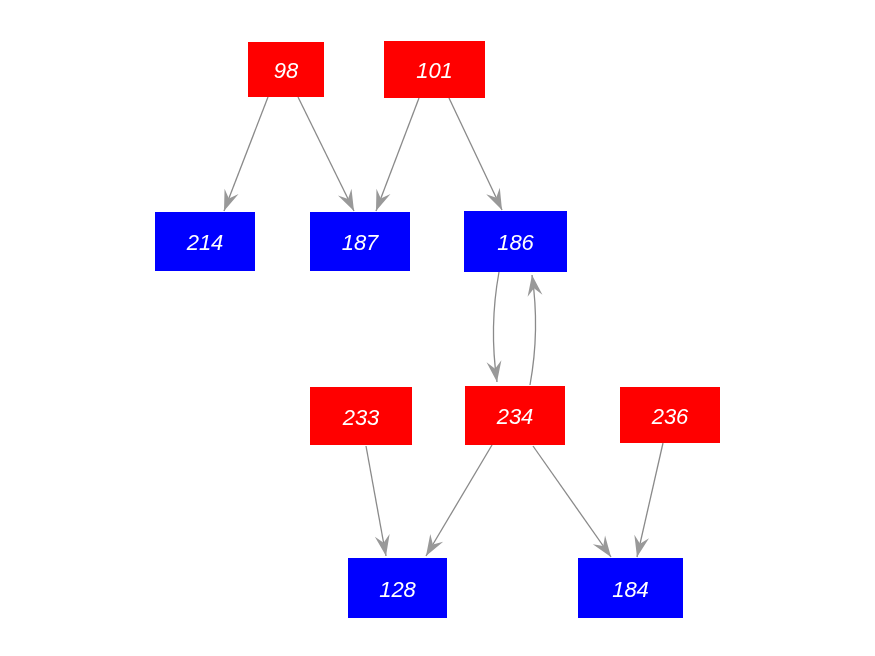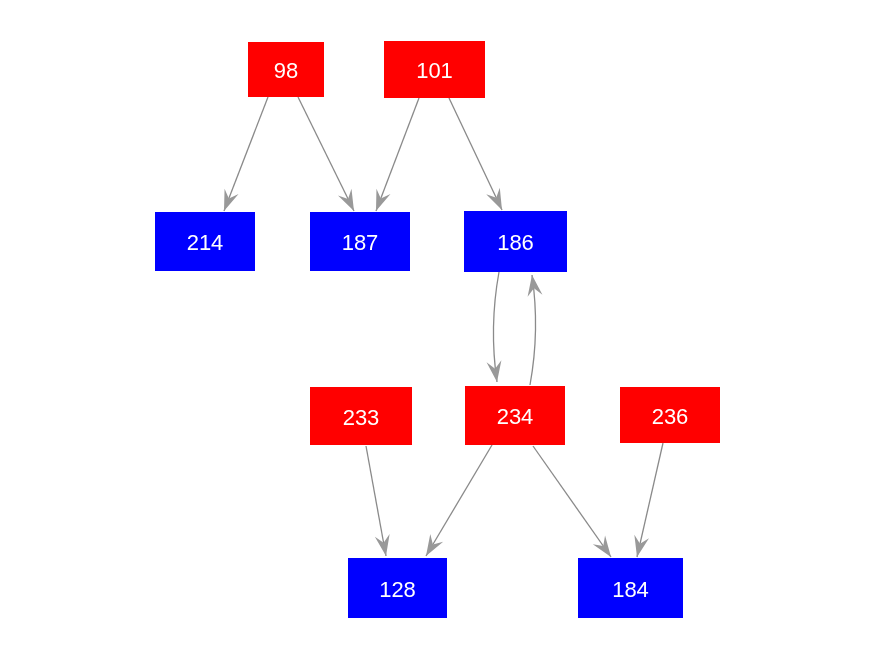--- a/index.html
+++ b/index.html
@@ -9,20 +9,21 @@
     width: 875px;
     height: 656px;
     overflow: hidden;
     font-family: "Liberation Sans", sans-serif;
   }
   .canvas-wrap {
     position: relative;
     width: 875px;
     height: 656px;
     background: #a3a3a3;
+    font-style: italic;
   }
   svg text {
     font-family: "Liberation Sans", sans-serif;
   }
 </style>
 </head>
 <body>
 
 <div class="canvas-wrap">
   <svg id="graph" width="875" height="656" viewBox="0 0 875 656" xmlns="http://www.w3.org/2000/svg" style="background: rgb(255, 255, 255);">

